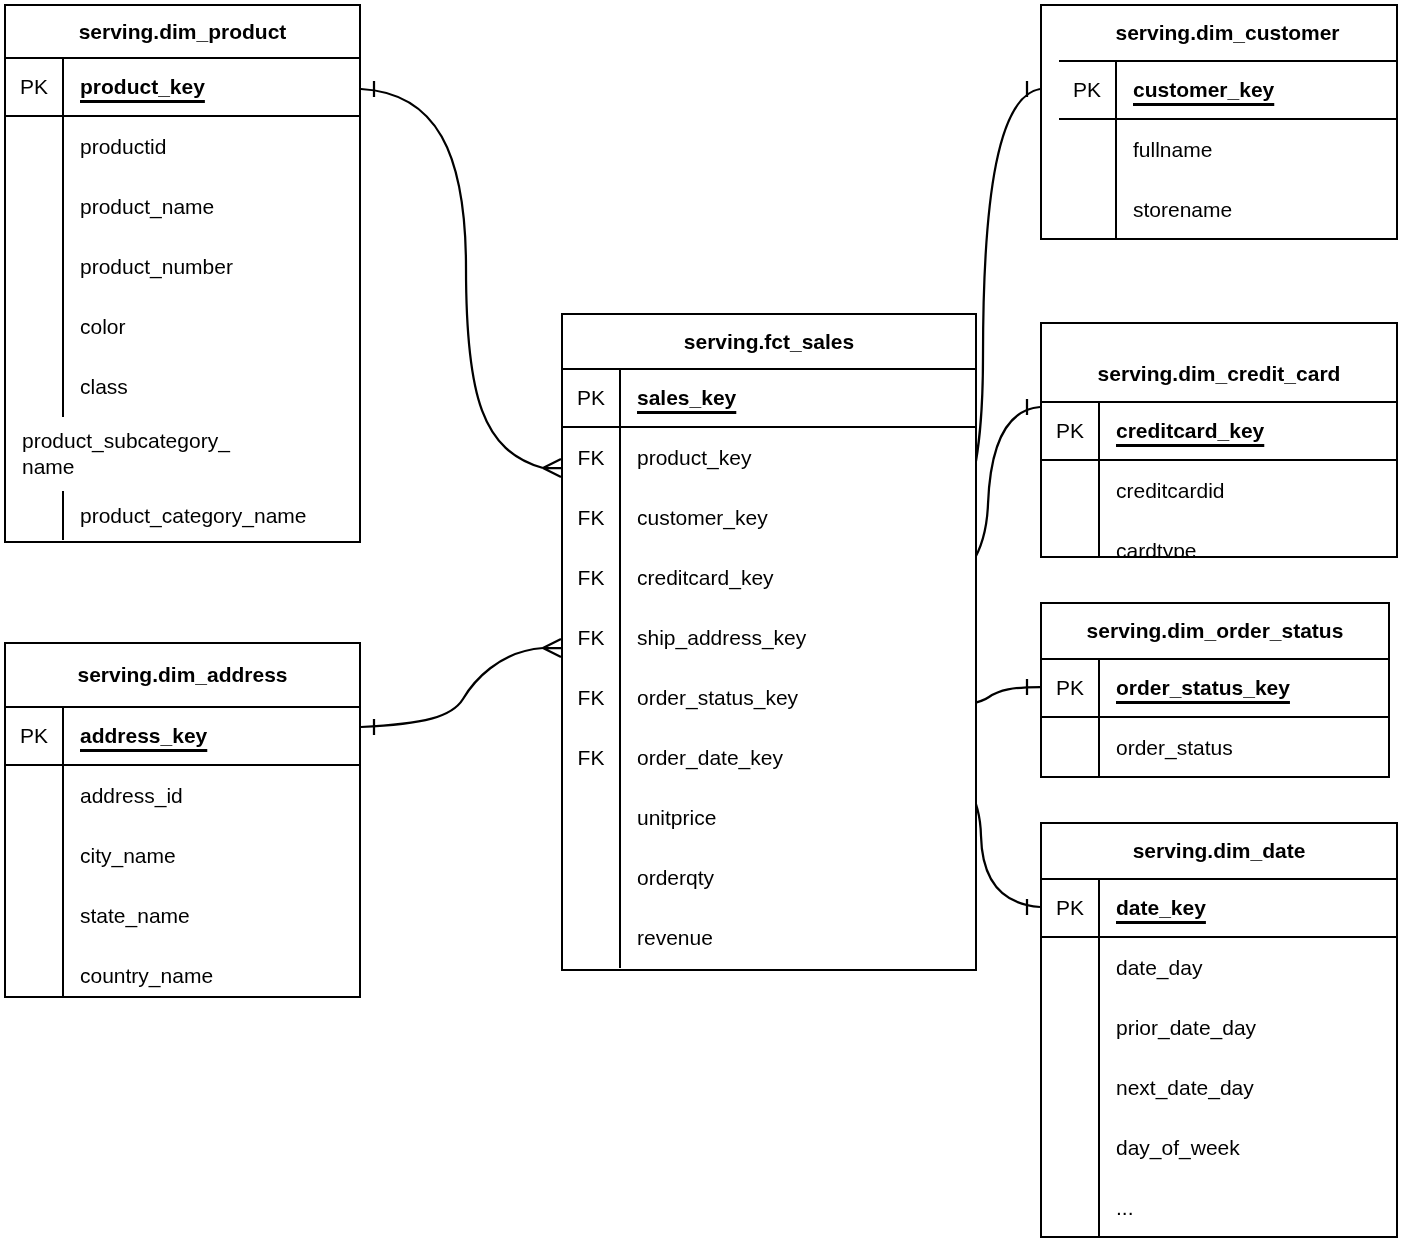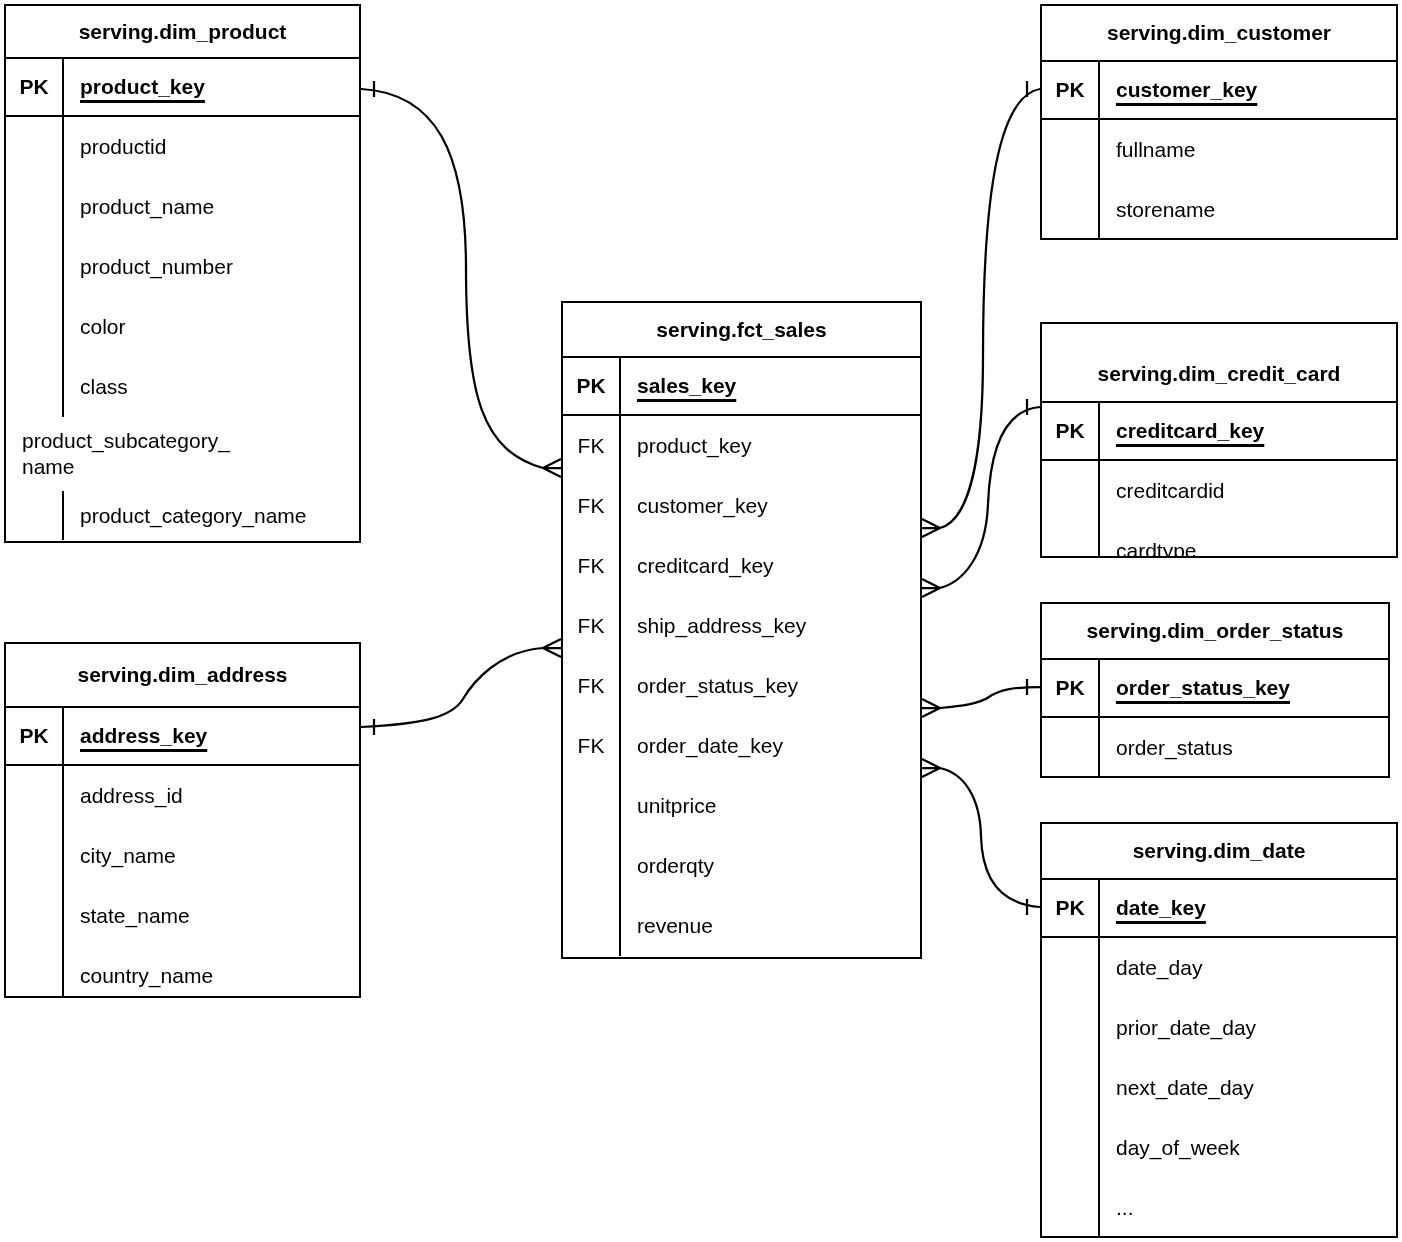--- a/index.html
+++ b/index.html
@@ -35,21 +35,21 @@
   .er-pk-row { height: 58px; border-bottom: 2.5px solid #000000; }
   .er-key {
     flex: none;
     width: 58px;
     border-right: 2.5px solid #000000;
     display: flex;
     align-items: center;
     justify-content: center;
     font-size: 21px;
   }
-  .er-pk-row .er-key { font-weight: bold; }
+  .er-pk-row .er-key { font-weight: normal; }
   .er-field {
     flex: 1;
     display: flex;
     align-items: center;
     padding: 0 8px 0 16px;
     font-size: 21px;
     line-height: 26px;
     white-space: pre-line;
   }
   .er-pk-row .er-field {
@@ -128,38 +128,38 @@
           <div class="er-key"></div>
           <div class="er-field">product_subcategory_
 name</div>
         </div>
         <div class="er-row" style="height: 49px;">
           <div class="er-key"></div>
           <div class="er-field">product_category_name</div>
         </div>
       </div>
     </div>
-    <div class="er-table" style="left: 1040px; top: 4px; width: 358px; height: 236px;">
+    <div class="er-table" style="left: 1040px; top: 4px; width: 358px; height: 236px; padding-left: 17px;">
       <div class="er-title" style="height: 56px;">serving.dim_customer</div>
       <div class="er-row er-pk-row">
         <div class="er-key">PK</div>
         <div class="er-field">customer_key</div>
       </div>
       <div class="er-body">
         <div class="er-row">
           <div class="er-key"></div>
           <div class="er-field">fullname</div>
         </div>
         <div class="er-row">
           <div class="er-key"></div>
           <div class="er-field">storename</div>
         </div>
       </div>
     </div>
-    <div class="er-table" style="left: 561px; top: 301px; width: 361px; height: 658px;">
+    <div class="er-table" style="left: 561px; top: 313px; width: 416px; height: 658px;">
       <div class="er-title" style="height: 55px;">serving.fct_sales</div>
       <div class="er-row er-pk-row">
         <div class="er-key">PK</div>
         <div class="er-field">sales_key</div>
       </div>
       <div class="er-body">
         <div class="er-row">
           <div class="er-key">FK</div>
           <div class="er-field">product_key</div>
         </div>

